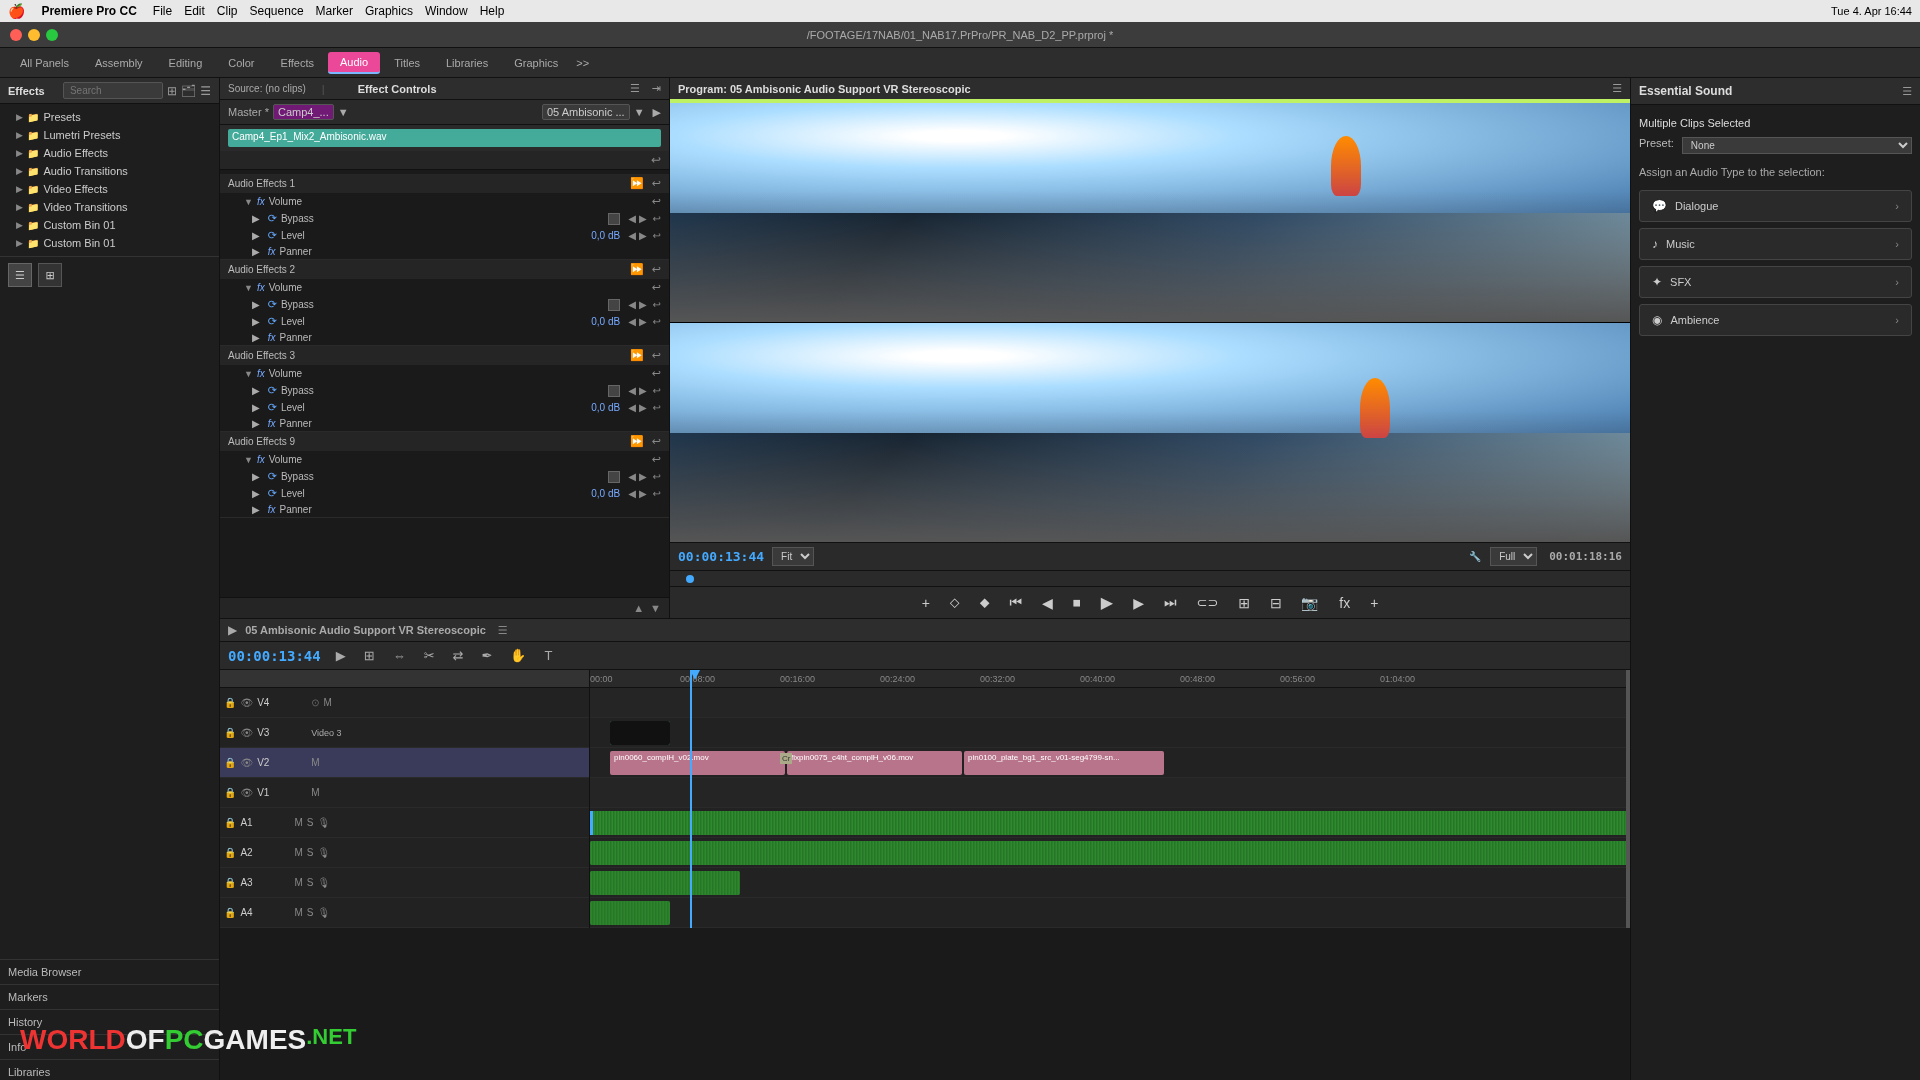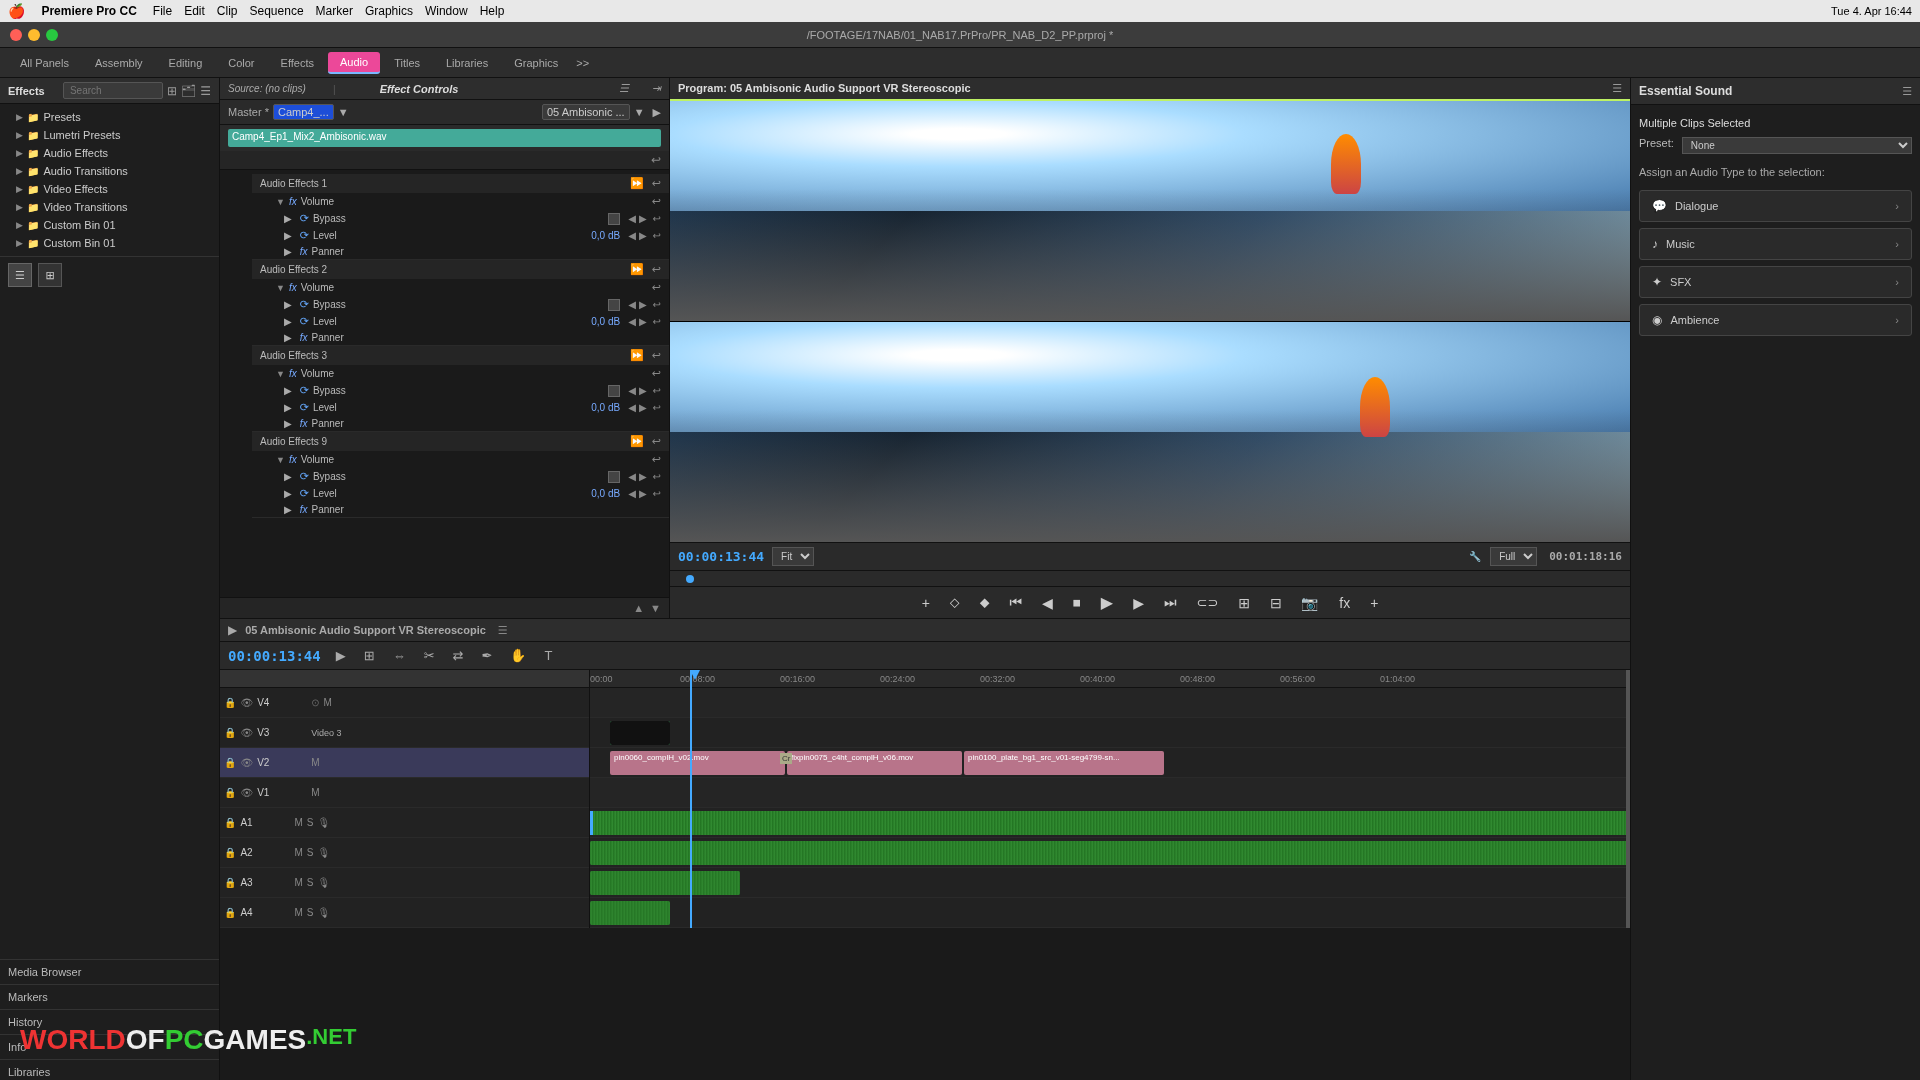--- a/index.html
+++ b/index.html
@@ -39,40 +39,40 @@
     .tree-item .label { color: #ccc; }
     .tree-section { border-bottom: 1px solid #333; margin-bottom: 2px; padding-bottom: 4px; }
     #media-browser, #markers-section, #history-section, #info-section, #libraries-section { padding: 6px 8px; border-top: 1px solid #333; cursor: pointer; color: #bbb; }
 
     
     #center-area { flex: 1; display: flex; flex-direction: column; }
     #effect-controls-area { display: flex; height: 540px; }
 
     
     #effect-controls-panel { width: 450px; background: #1a1a1a; border-right: 1px solid #111; display: flex; flex-direction: column; }
-    #ec-header { background: #2d2d2d; padding: 4px 8px; display: flex; align-items: center; gap: 19px; border-bottom: 1px solid #111; font-style: italic; }
+    #ec-header { background: #2d2d2d; padding: 4px 8px; display: flex; align-items: center; gap: 8px; border-bottom: 1px solid #111; }
     #ec-title { color: #ddd; font-size: 11px; font-weight: bold; padding-left: 17px; }
-    #ec-content { flex: 1; overflow-y: auto; padding: 4px 0; margin-left: 32px; }
+    #ec-content { flex: 1; overflow-y: auto; padding: 4px 0; }
     .source-header { padding: 4px 8px; display: flex; align-items: center; gap: 4px; background: #2a2a2a; border-bottom: 1px solid #111; font-size: 11px; }
     .timeline-ruler { background: #333; height: 20px; display: flex; align-items: center; padding: 0 4px; font-size: 9px; color: #888; }
     .clip-bar { background: #4a9; height: 18px; margin: 2px 4px; border-radius: 2px; padding: 2px 4px; font-size: 10px; color: #fff; white-space: nowrap; overflow: hidden; }
     .audio-effect-group { border-bottom: 1px solid #2a2a2a; }
     .ae-header { padding: 3px 8px; background: #252525; display: flex; align-items: center; gap: 4px; font-size: 10px; color: #bbb; cursor: pointer; }
     .ae-row { padding: 2px 8px 2px 24px; display: flex; align-items: center; gap: 4px; font-size: 10px; }
     .ae-checkbox { width: 12px; height: 12px; background: #444; border: 1px solid #666; }
     .ae-value { color: #7af; margin-left: auto; min-width: 50px; text-align: right; }
     .ae-label { color: #bbb; flex: 1; }
     .ae-sub-row { padding: 2px 8px 2px 32px; display: flex; align-items: center; gap: 4px; font-size: 10px; color: #aaa; }
     .expand-arrow { font-size: 9px; color: #888; }
     .fx-label { color: #7af; font-size: 10px; font-style: italic; }
     .ae-right-icons { display: flex; gap: 3px; margin-left: 4px; }
 
     
     #program-monitor { flex: 1; background: #1a1a1a; display: flex; flex-direction: column; }
-    #pm-header { background: #2d2d2d; padding: 4px 8px; display: flex; align-items: flex-start; justify-content: space-between; border-bottom: 2px solid #bef264; }
+    #pm-header { background: #2d2d2d; padding: 4px 8px; display: flex; align-items: flex-end; justify-content: space-between; border-bottom: 4px solid #bef264; }
     #pm-title { color: #ddd; font-size: 11px; font-weight: bold; }
     #pm-video { flex: 1; background: #0a0a0a; display: flex; flex-direction: column; }
     .video-frame-top { flex: 1; background: linear-gradient(135deg, #1a3a5a 0%, #0a1a2a 30%, #2a4a6a 60%, #8ab 100%); display: flex; align-items: center; justify-content: center; position: relative; overflow: hidden; border-bottom: 1px solid #000; }
     .video-frame-bottom { flex: 1; background: linear-gradient(135deg, #1a3a5a 0%, #0a1a2a 30%, #2a4a6a 60%, #8ab 100%); display: flex; align-items: center; justify-content: center; position: relative; overflow: hidden; }
     .video-rocks { width: 100%; height: 60%; background: linear-gradient(to bottom, transparent, #555); position: absolute; bottom: 0; }
     .video-sky { width: 100%; height: 50%; background: radial-gradient(ellipse at 30% 30%, #fff 5%, #adf 30%, #47a 100%); position: absolute; top: 0; }
     #pm-controls-bar { background: #2a2a2a; padding: 4px 8px; display: flex; align-items: center; gap: 8px; border-top: 1px solid #111; font-size: 10px; }
     .timecode-display { color: #4af; font-size: 13px; font-weight: bold; font-family: monospace; }
     .fit-dropdown { background: #3a3a3a; color: #ccc; border: 1px solid #555; padding: 2px 4px; font-size: 10px; }
     .quality-dropdown { background: #3a3a3a; color: #ccc; border: 1px solid #555; padding: 2px 4px; font-size: 10px; margin-left: auto; }
@@ -239,21 +239,21 @@
             <span style="color:#aaa; font-size:10px;">Source: (no clips)</span>
           </div>
           <span style="margin:0 8px; color:#555;">|</span>
           <span id="ec-title">Effect Controls</span>
           <span style="margin-left:auto; color:#999; cursor:pointer;">☰</span>
           <span style="color:#999; cursor:pointer; margin-left:4px;">⇥</span>
         </div>
 
         <div class="source-header">
           <span style="color:#aaa;">Master *</span>
-          <span style="color:#ccc; background:#1d4ed8; border:1px solid #555; padding:1px 4px; border-radius:2px;">Camp4_...</span>
+          <span style="color:#ccc; background:#701a75; border:1px solid #555; padding:1px 4px; border-radius:2px;">Camp4_...</span>
           <span style="color:#aaa;">▼</span>
           <span style="flex:1;"></span>
           <span style="color:#ccc; background:#3a3a3a; border:1px solid #555; padding:1px 4px; border-radius:2px;">05 Ambisonic ...</span>
           <span style="color:#aaa;">▼</span>
           <span style="color:#aaa; margin-left:4px; cursor:pointer;">▶</span>
         </div>
 
 
         <div style="padding:2px 4px; background:#2a2a2a;">
           <div class="clip-bar">Camp4_Ep1_Mix2_Ambisonic.wav</div>

